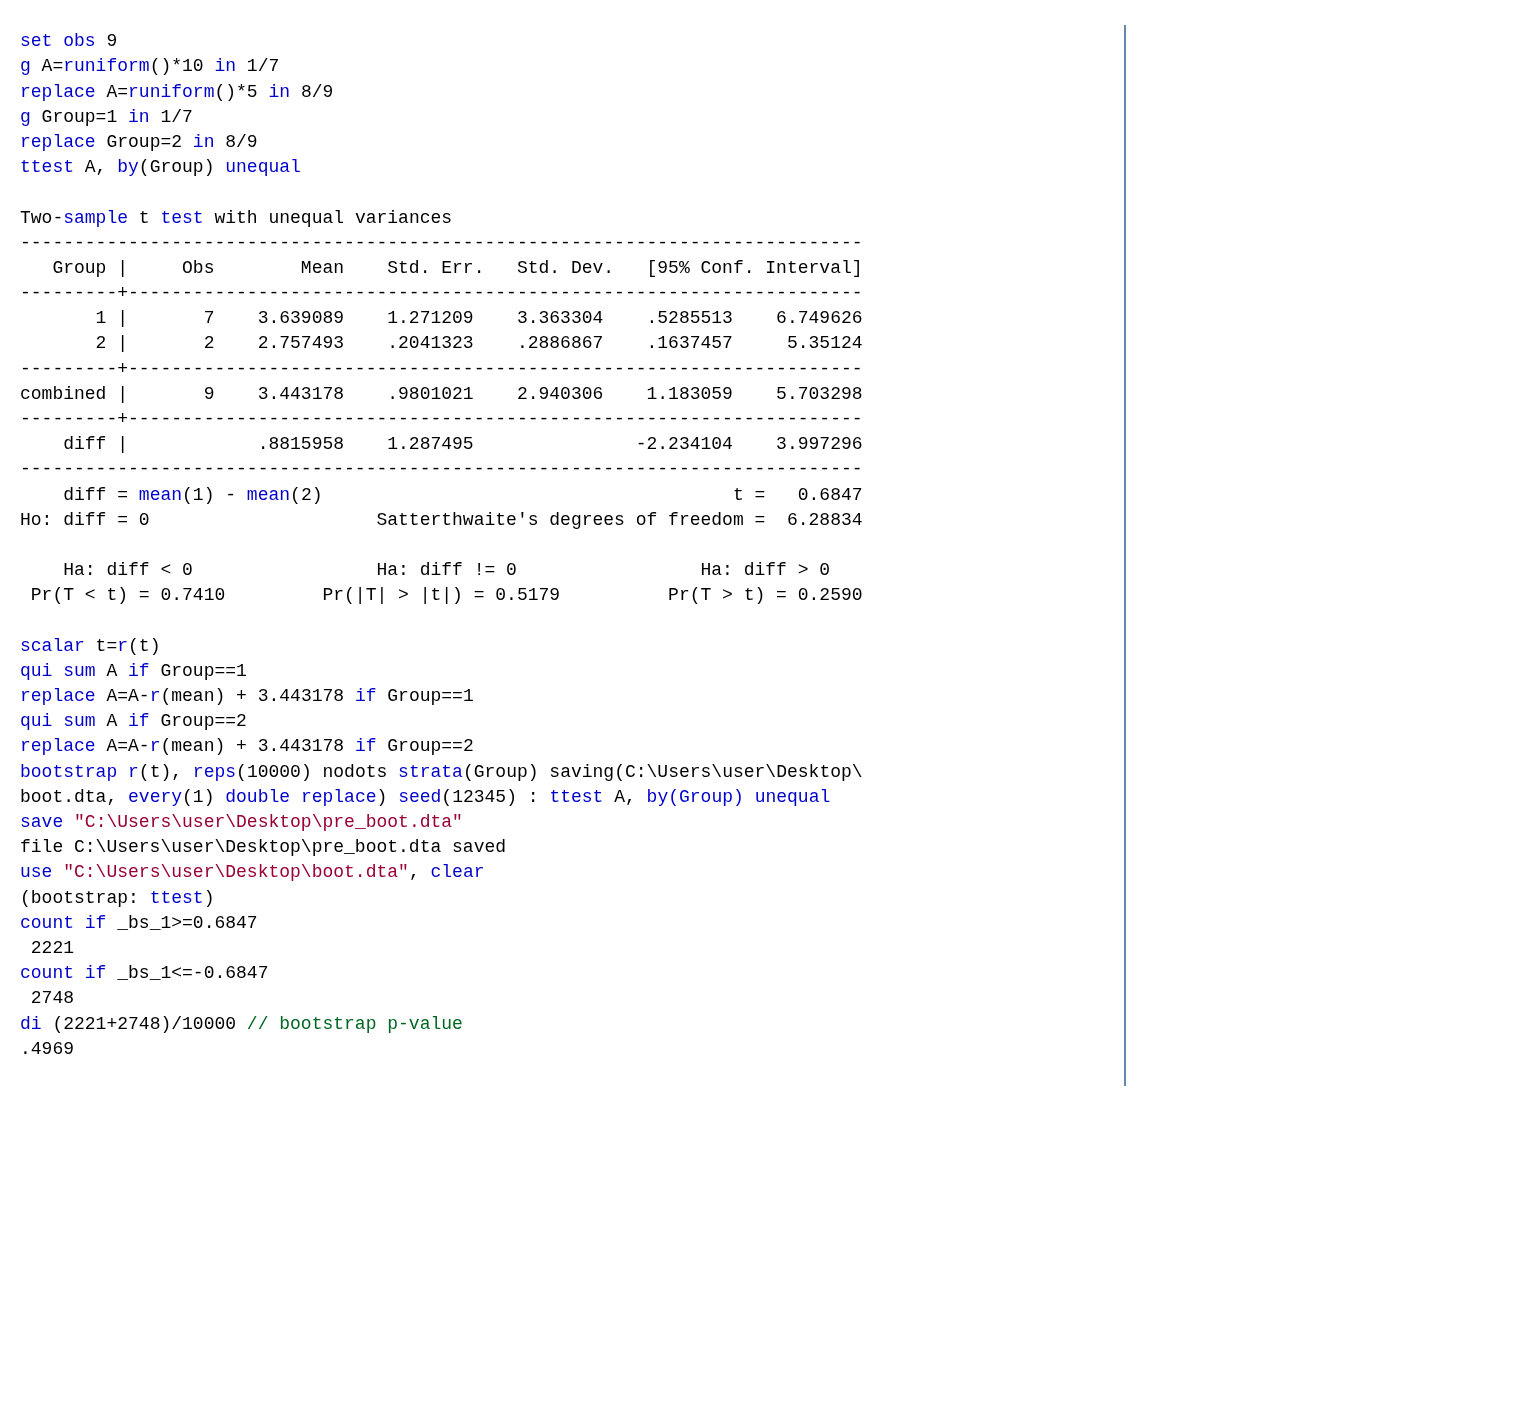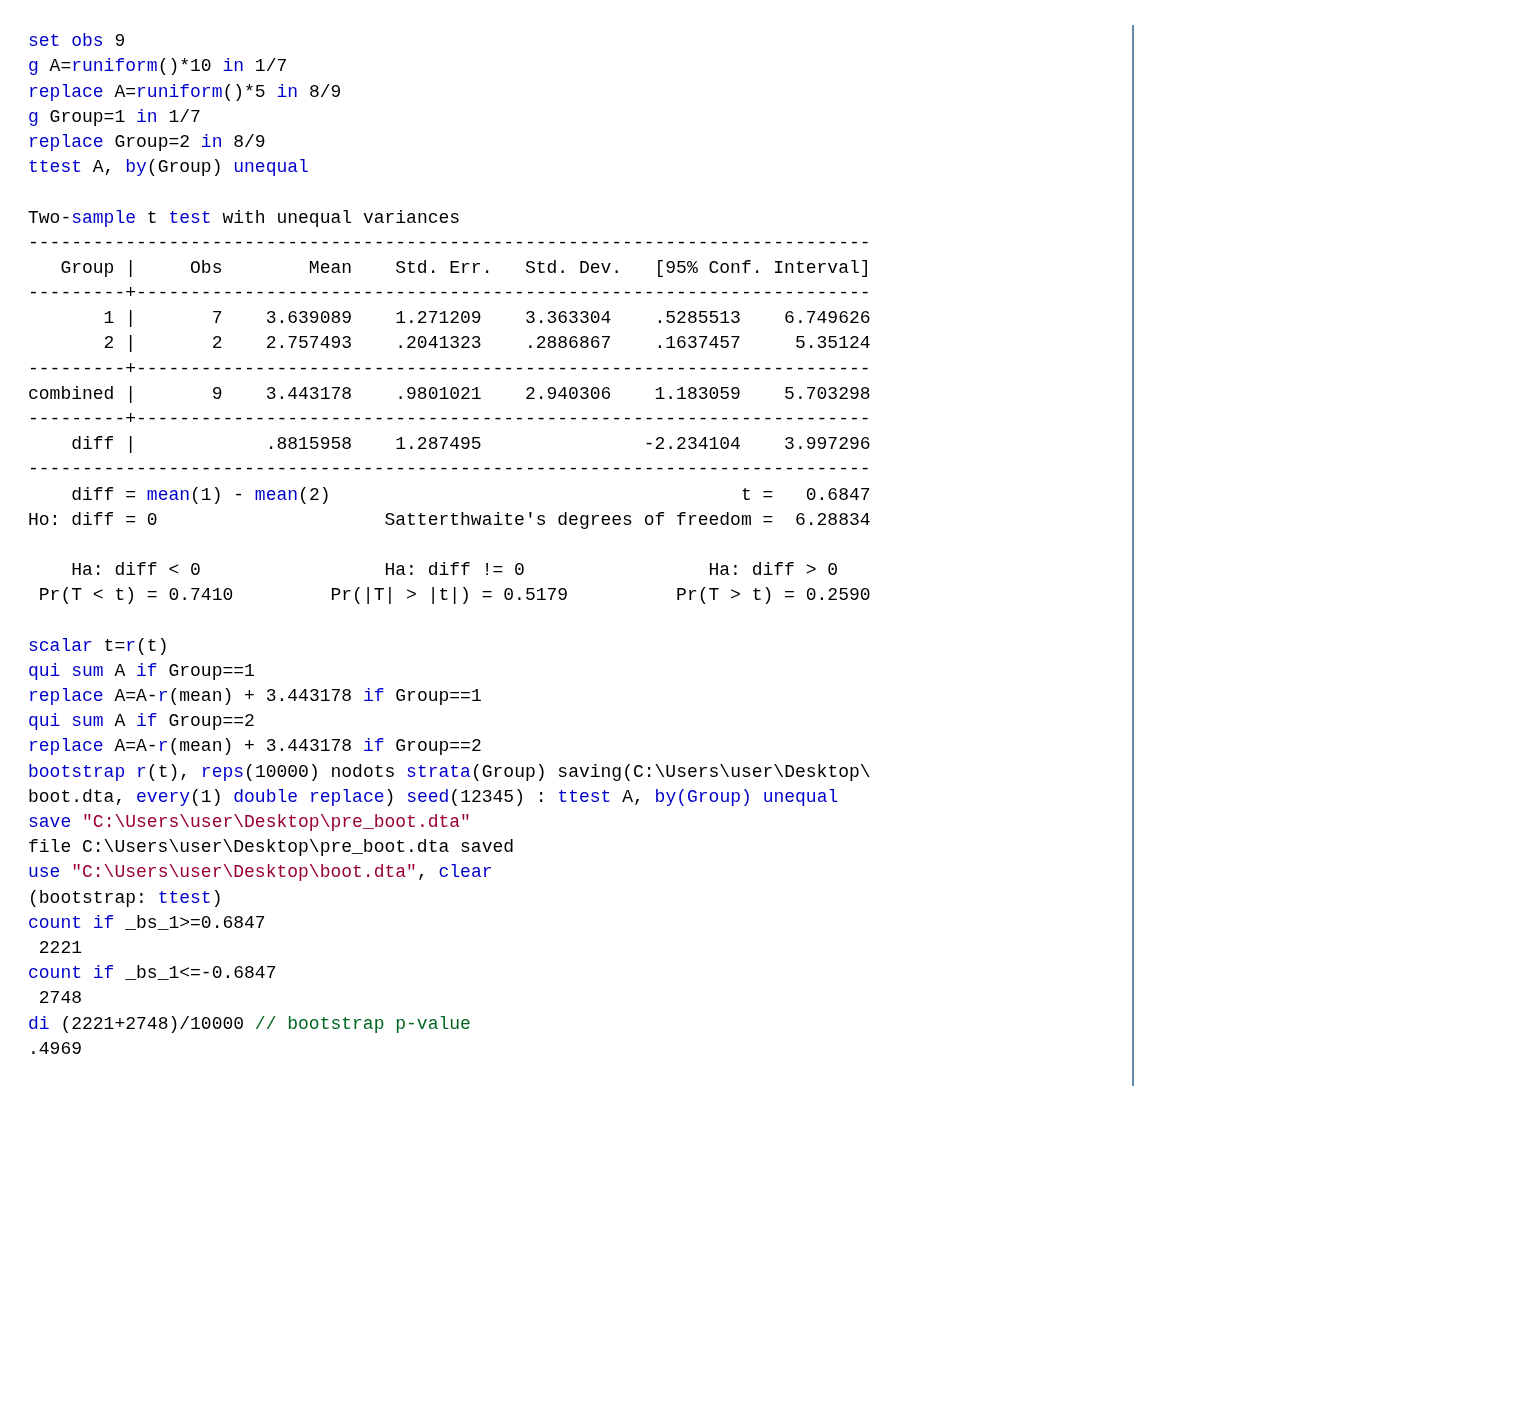--- a/index.html
+++ b/index.html
@@ -7,21 +7,21 @@
     padding: 0;
     font-family: "Courier New", Courier, monospace;
     font-size: 18px;
     line-height: 1.4;
     background: #ffffff;
     color: #000000;
     white-space: pre;
     overflow-x: auto;
   }
   .container {
-    padding: 4px 24px 24px 28px;
+    padding: 4px 24px 24px 20px;
     border-right: 2px solid #68a;
     width: 1080px;
   }
   .kw { color: #0000cc; }     
   .fn { color: #0000cc; }     
   .str { color: #990033; }    
   .cmt { color: #006622; }
 </style>
 </head>
 <body>

